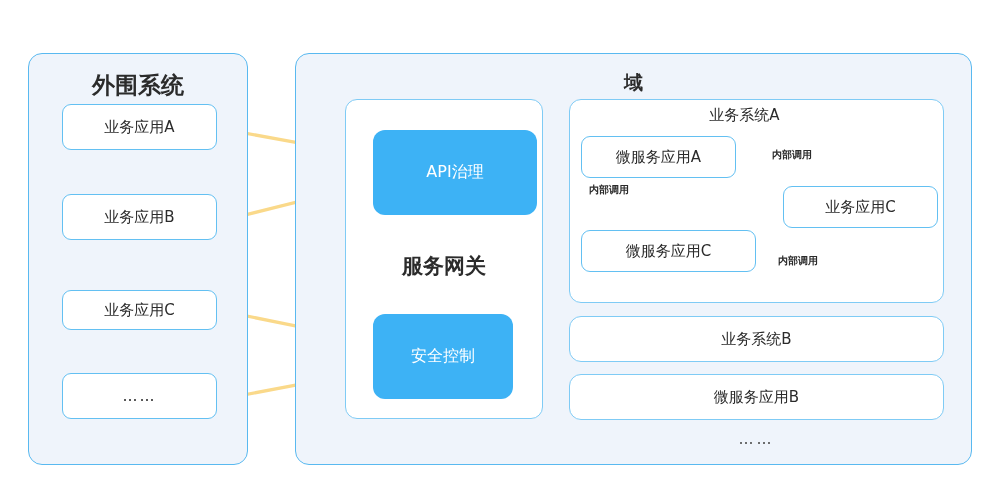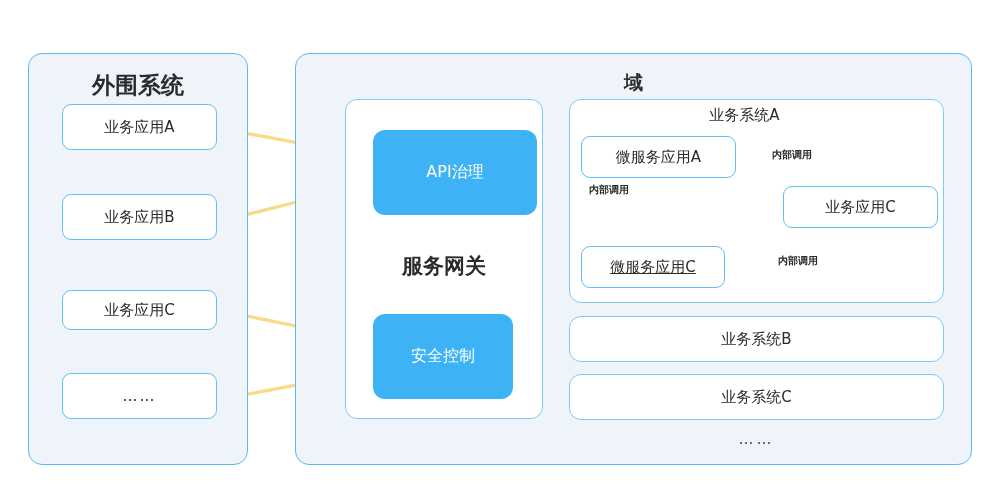--- a/index.html
+++ b/index.html
@@ -176,31 +176,31 @@
   <div class="group-box" style="left:569px; top:99px; width:375px; height:204px;">
   </div>
   <div class="group-title" style="left:569px; width:351px; top:106px;">业务系统A</div>
 
   <div class="node" style="left:581px; top:136px; width:155px; height:42px;">
     <span>微服务应用A</span>
   </div>
   <div class="node" style="left:783px; top:186px; width:155px; height:42px;">
     <span>业务应用C</span>
   </div>
-  <div class="node" style="left:581px; top:246px; width:144px; height:42px;text-decoration:underline;">
+  <div class="node" style="left:581px; top:230px; width:175px; height:42px;">
     <span>微服务应用C</span>
   </div>
 
   <div class="edge-label" style="left:772px; top:148px;">内部调用</div>
   <div class="edge-label" style="left:589px; top:183px;">内部调用</div>
   <div class="edge-label" style="left:778px; top:254px;">内部调用</div>
 
   <div class="group-box" style="left:569px; top:316px; width:375px; height:46px; display:flex; align-items:center; justify-content:center;">
     <span style="font-size:15px; color:#2b2b2b;">业务系统B</span>
   </div>
 
   <div class="group-box" style="left:569px; top:374px; width:375px; height:46px; display:flex; align-items:center; justify-content:center;">
-    <span style="font-size:15px; color:#2b2b2b;">业务系统C</span>
+    <span style="font-size:15px; color:#2b2b2b;">微服务应用B</span>
   </div>
 
   <div class="dots" style="left:569px; width:375px; top:430px;">……</div>
 
 </div>
 
 </body></html>

